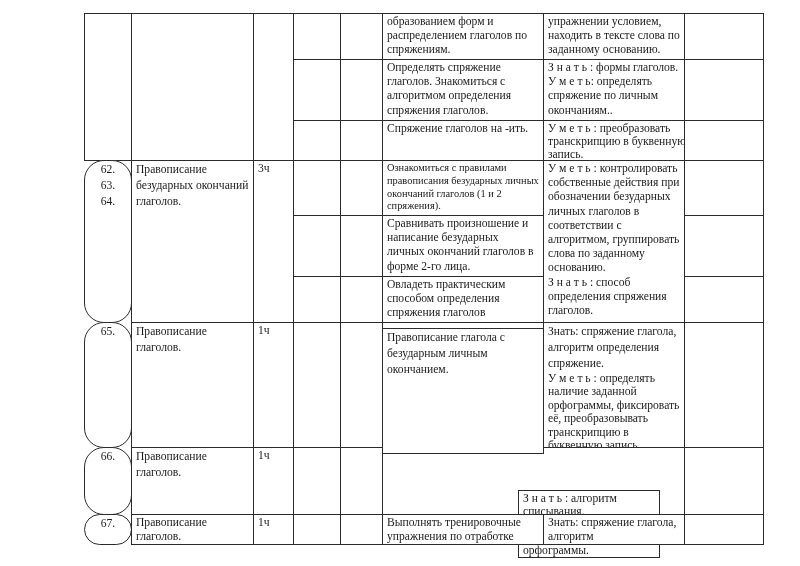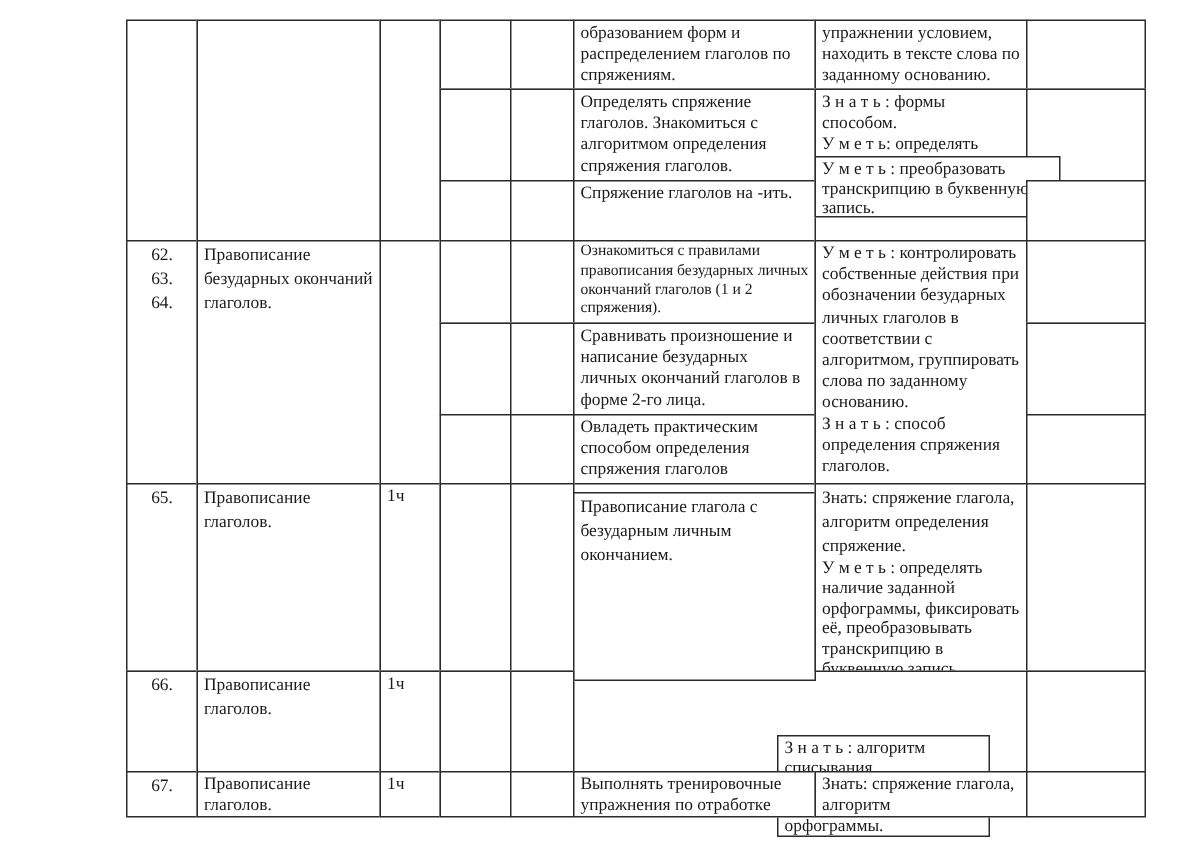--- a/index.html
+++ b/index.html
@@ -1,20 +1,20 @@
 <!DOCTYPE html>
 <html><head>
 <meta charset="utf-8">
 <style>
   html, body { margin:0; padding:0; }
   body { width:800px; height:566px; background:#ffffff; position:relative; overflow:hidden;
          font-family:"Liberation Serif", "DejaVu Serif", serif; color:#1a1a1a; }
   .page { position:absolute; left:0; top:0; width:800px; height:566px; }
   .cell { position:absolute; box-sizing:border-box; border:1px solid #2b2b2b; font-size:11.6px; line-height:14.2px; padding:1px 4px; overflow:hidden; background:#fff; }
-  .num { text-align:center; padding-left:0; padding-right:0; }
+  .num { text-align:center; padding-left:0; padding-right:0;border-radius:20px; }
   .num div { line-height:16px; }
   .line { display:block; }
 </style>
 </head>
 <body>
 
 <div class="page">
 
   <div class="cell" style="left:84px;top:13px;width:48px;height:148px;"></div>
   <div class="cell" style="left:131px;top:13px;width:123px;height:148px;"></div>
@@ -22,37 +22,38 @@
   <div class="cell" style="left:293px;top:13px;width:48px;height:47px;"></div>
   <div class="cell" style="left:340px;top:13px;width:43px;height:47px;"></div>
   <div class="cell" style="left:382px;top:13px;width:162px;height:47px;"><span>образованием форм и распределением глаголов по спряжениям.</span></div>
   <div class="cell" style="left:543px;top:13px;width:142px;height:47px;"><span>упражнении условием, находить в тексте слова по заданному основанию.</span></div>
   <div class="cell" style="left:684px;top:13px;width:80px;height:47px;"></div>
 
   <div class="cell" style="left:293px;top:59px;width:48px;height:62px;"></div>
   <div class="cell" style="left:340px;top:59px;width:43px;height:62px;"></div>
   <div class="cell" style="left:382px;top:59px;width:162px;height:62px;font-size:11.6px;"><span>Определять спряжение глаголов. Знакомиться с алгоритмом определения спряжения глаголов.</span></div>
   <div class="cell" style="left:543px;top:59px;width:142px;height:62px;">
-    <span class="line">З н а т ь :  формы способом.</span>
+    <span class="line">З н а т ь :  формы глаголов.</span>
     <span class="line">У м е т ь: определять спряжение по личным окончаниям..</span>
   </div>
   <div class="cell" style="left:684px;top:59px;width:80px;height:62px;"></div>
 
   <div class="cell" style="left:293px;top:120px;width:48px;height:41px;"></div>
   <div class="cell" style="left:340px;top:120px;width:43px;height:41px;"></div>
   <div class="cell" style="left:382px;top:120px;width:162px;height:41px;"><span>Спряжение глаголов на -ить.</span></div>
-  <div class="cell" style="left:543px;top:104px;width:164px;height:41px;line-height:13px;"><span>У м е т ь : преобразовать транскрипцию в буквенную запись.</span></div>
+  <div class="cell" style="left:543px;top:120px;width:164px;height:41px;line-height:13px;"><span>У м е т ь : преобразовать транскрипцию в буквенную запись.</span></div>
   <div class="cell" style="left:684px;top:120px;width:80px;height:41px;"></div>
 
   <div class="cell num" style="left:84px;top:160px;width:48px;height:163px;">
     <div>62.</div>
     <div>63.</div>
     <div>64.</div>
   </div>
   <div class="cell" style="left:131px;top:160px;width:123px;height:163px;line-height:16px;"><span>Правописание безударных окончаний глаголов.</span></div>
+  <div class="cell" style="left:253px;top:160px;width:41px;height:163px;"><span>3ч</span></div>
 
   <div class="cell" style="left:293px;top:160px;width:48px;height:56px;"></div>
   <div class="cell" style="left:340px;top:160px;width:43px;height:56px;"></div>
   <div class="cell" style="left:382px;top:160px;width:162px;height:56px;font-size:10.4px;line-height:12.8px;"><span>Ознакомиться с правилами правописания безударных личных окончаний глаголов (1 и 2 спряжения).</span></div>
 
   <div class="cell" style="left:293px;top:215px;width:48px;height:62px;"></div>
   <div class="cell" style="left:340px;top:215px;width:43px;height:62px;"></div>
   <div class="cell" style="left:382px;top:215px;width:162px;height:62px;"><span>Сравнивать произношение и написание безударных личных окончаний глаголов в форме 2-го лица.</span></div>
 
   <div class="cell" style="left:293px;top:276px;width:48px;height:47px;"></div>

